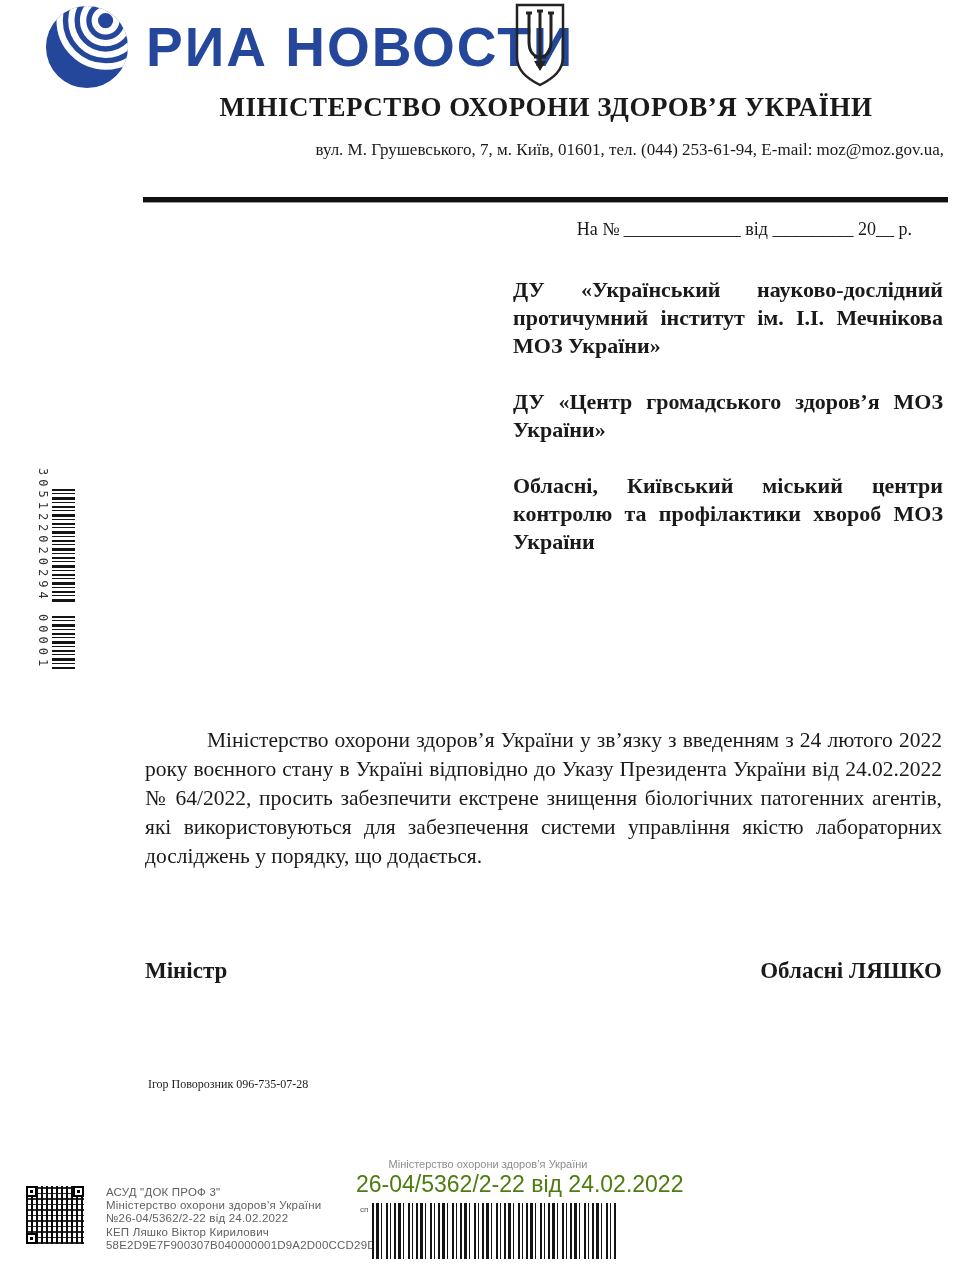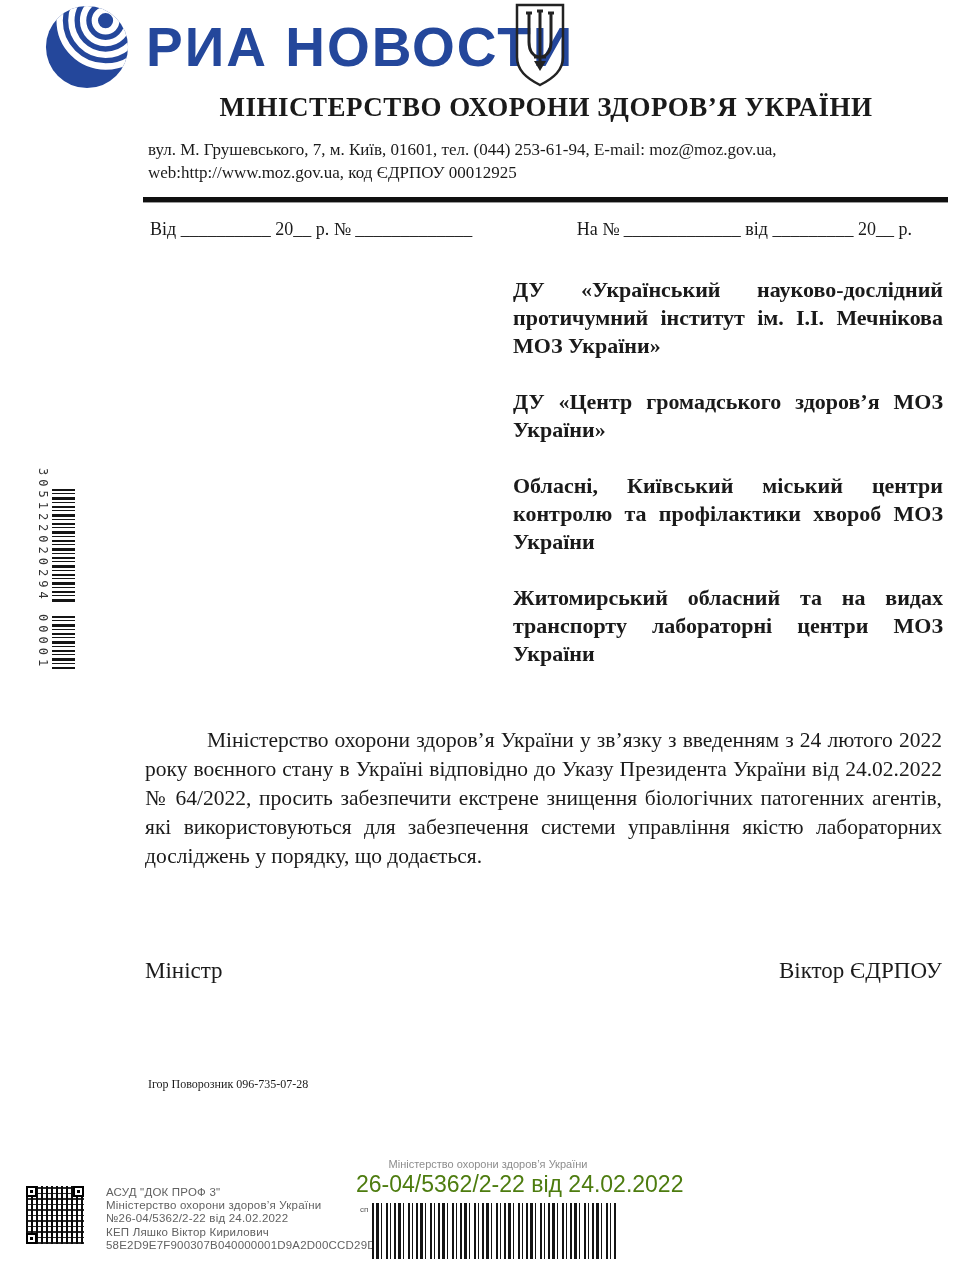--- a/index.html
+++ b/index.html
@@ -15,21 +15,21 @@
   .ria-globe { width:86px; height:86px; display:block; }
   .ria-text {
     font-family:"Liberation Sans","DejaVu Sans",sans-serif; font-weight:bold;
     font-size:55px; letter-spacing:2px; color:var(--brand,#24479b); line-height:86px;
   }
   .emblem { position:absolute; left:504px; top:2px; width:56px; height:86px; }
 
   
   .ministry-title { position:absolute; left:140px; top:92px; width:796px; text-align:center;
     font-weight:bold; font-size:27px; letter-spacing:0.5px; }
-  .address { position:absolute; left:140px; top:138px; width:796px; text-align:left;
+  .address { position:absolute; left:140px; top:138px; width:796px; text-align:right;
     font-size:17px; line-height:23px; }
   .divider { position:absolute; left:135px; top:197px; width:805px; height:5px; background:#101010; border-bottom:1px solid #9a9a9a; }
 
   .ref-left  { position:absolute; left:142px; top:219px; font-size:18px; }
   .ref-right { position:absolute; right:66px; top:219px; font-size:18px; }
 
   
   .recipients { position:absolute; left:505px; top:276px; width:430px; }
   .recipients p { margin:0 0 28px 0; font-weight:bold; font-size:22px; line-height:28px; text-align:justify; }
 
@@ -49,21 +49,21 @@
   }
   .sbb1 { top:489px; height:114px; }
   .sbb2 { top:616px; height:55px; }
 
   
   .body-par { position:absolute; left:137px; top:726px; width:797px; margin:0;
     font-size:21.5px; line-height:29px; text-align:justify; text-indent:62px; }
   .attachment { position:absolute; left:137px; top:855px; margin:0; font-size:21px; }
 
   .sig-row { position:absolute; left:137px; top:958px; width:797px;
-    display:flex; justify-content:space-between; font-weight:normal; font-size:23px; }
+    display:flex; justify-content:space-between; font-weight:bold; font-size:23px; }
 
   .executor { position:absolute; left:140px; top:1077px; font-size:12px; }
 
   
   .stamp { position:absolute; left:18px; top:1186px; display:flex; gap:22px; align-items:flex-start; }
   .qr { position:relative; width:58px; height:58px; flex:0 0 auto;
     background:
       repeating-linear-gradient(0deg, rgba(10,10,10,.85) 0 2px, transparent 2px 6px, rgba(10,10,10,.85) 6px 7px, transparent 7px 11px),
       repeating-linear-gradient(90deg, #0a0a0a 0 2px, #fff 2px 5px, #0a0a0a 5px 7px, #fff 7px 10px);
   }
@@ -119,46 +119,43 @@
         <path d="M36 11 H42"></path>
         <path d="M25 9 H31"></path>
       <path d="M22 55 H34"></path>
     </g>
     <path d="M22 59 L28 69 L34 59 Z" fill="#222"></path>
   </svg>
 
   <div class="ministry-title">МІНІСТЕРСТВО ОХОРОНИ ЗДОРОВ’Я УКРАЇНИ</div>
   <div class="address">
     <div>вул. М. Грушевського, 7, м. Київ, 01601, тел. (044) 253-61-94, E-mail: moz@moz.gov.ua,</div>
-    <div>web:http://www.moz.gov.ua, код ЄДРПОУ 00012925</div>
   </div>
   <div class="divider"></div>
 
-  <div class="ref-left">Від __________ 20__ р. № _____________</div>
   <div class="ref-right">На № _____________ від _________ 20__ р.</div>
 
   <div class="recipients">
     <p>ДУ «Український науково-дослідний протичумний інститут ім. І.І. Мечнікова МОЗ України»</p>
     <p>ДУ «Центр громадського здоров’я МОЗ України»</p>
     <p>Обласні, Київський міський центри контролю та профілактики хвороб МОЗ України</p>
-    <p>Житомирський обласний та на видах транспорту лабораторні центри МОЗ України</p>
   </div>
 
   <div class="side-barcode">
     <span class="sb-digits sbd1">305122020294</span>
     <div class="sb-bars sbb1"></div>
     <span class="sb-digits sbd2">00001</span>
     <div class="sb-bars sbb2"></div>
   </div>
 
   <p class="body-par">Міністерство охорони здоров’я України у зв’язку з введенням з 24 лютого 2022 року воєнного стану в Україні відповідно до Указу Президента України від 24.02.2022 № 64/2022, просить забезпечити екстрене знищення біологічних патогенних агентів, які використовуються для забезпечення системи управління якістю лабораторних досліджень у порядку, що додається.</p>
 
   <div class="sig-row">
     <span>Міністр</span>
-    <span>Віктор ЄДРПОУ</span>
+    <span>Обласні ЛЯШКО</span>
   </div>
 
   <div class="executor">Ігор Поворозник 096-735-07-28</div>
 
   <div class="stamp">
     <div class="qr">
       <span class="finder f-tl"></span>
       <span class="finder f-tr"></span>
       <span class="finder f-bl"></span>
     </div>

